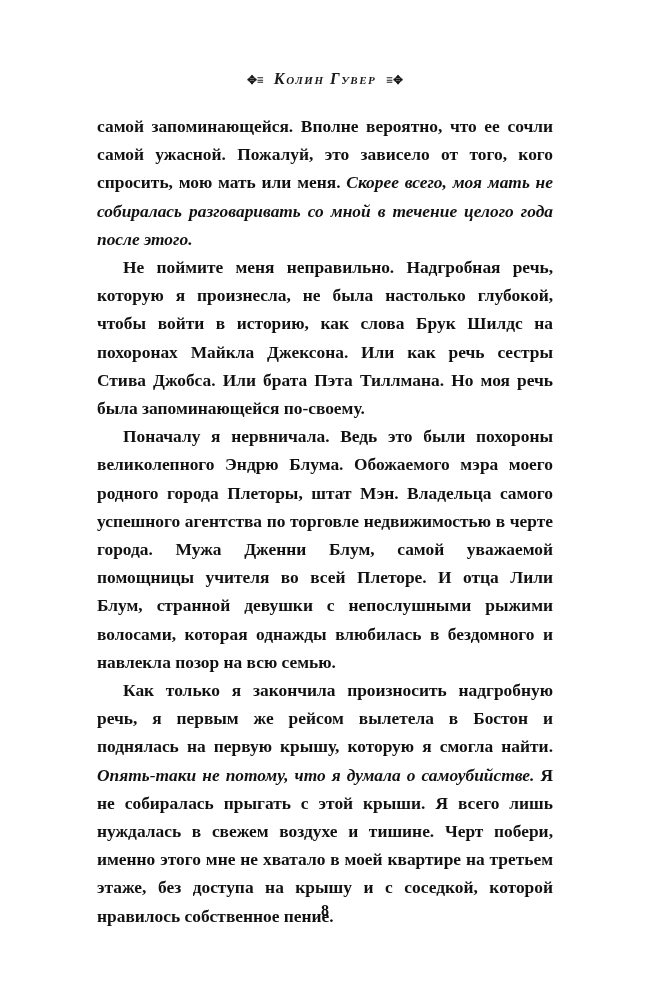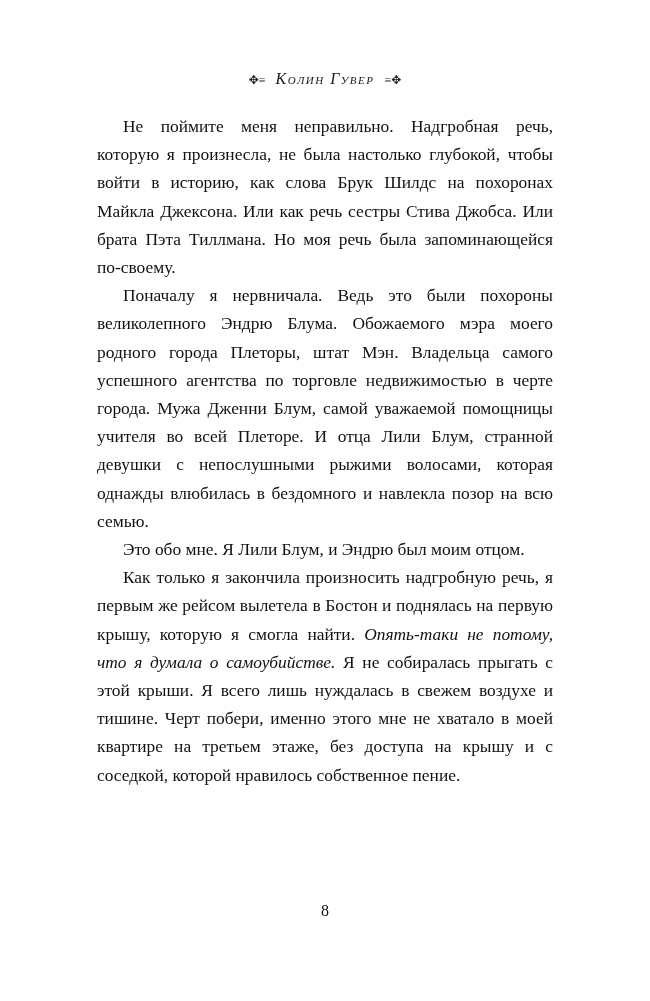--- a/index.html
+++ b/index.html
@@ -14,20 +14,21 @@
     font-family: "Liberation Serif", "DejaVu Serif", serif;
     color: #111111;
   }
   .page {
     position: relative;
     width: 650px;
     height: 726px;
     box-sizing: border-box;
     padding: 12px;
     background: #ffffff;
+    font-weight: bold;
   }
   .running-head {
     position: absolute;
     top: 70px;
     left: 0;
     right: 0;
     text-align: center;
     font-size: 15px;
     letter-spacing: 0.5px;
     color: #1a1a1a;
@@ -81,21 +82,21 @@
 </head>
 <body>
 
 <div class="page">
 
   <div class="running-head">
     <span class="ornament">✥≡</span><span class="author">Колин Гувер</span><span class="ornament">≡✥</span>
   </div>
 
   <div class="textblock" id="textblock">
+      <p><span>самой запоминающейся. Вполне вероятно, что ее сочли самой ужасной. Пожалуй, это зависело от того, кого спросить, мою мать или меня. </span><span class="ital">Скорее всего, моя мать не собиралась разговаривать со мной в течение целого года после этого.</span></p>
       <p class="indent"><span>Не поймите меня неправильно. Надгробная речь, которую я произнесла, не была настолько глубокой, чтобы войти в историю, как слова Брук Шилдс на похоронах Майкла Джексона. Или как речь сестры Стива Джобса. Или брата Пэта Тиллмана. Но моя речь была запоминающейся по-своему.</span></p>
       <p class="indent"><span>Поначалу я нервничала. Ведь это были похороны великолепного Эндрю Блума. Обожаемого мэра моего родного города Плеторы, штат Мэн. Владельца самого успешного агентства по торговле недвижимостью в черте города. Мужа Дженни Блум, самой уважаемой помощницы учителя во всей Плеторе. И отца Лили Блум, странной девушки с непослушными рыжими волосами, которая однажды влюбилась в бездомного и навлекла позор на всю семью.</span></p>
-      <p class="indent"><span>Это обо мне. Я Лили Блум, и Эндрю был моим отцом.</span></p>
       <p class="indent"><span>Как только я закончила произносить надгробную речь, я первым же рейсом вылетела в Бостон и поднялась на первую крышу, которую я смогла найти. </span><span class="ital">Опять-таки не потому, что я думала о самоубийстве.</span><span> Я не собиралась прыгать с этой крыши. Я всего лишь нуждалась в свежем воздухе и тишине. Черт побери, именно этого мне не хватало в моей квартире на третьем этаже, без доступа на крышу и с соседкой, которой нравилось собственное пение.</span></p>
     </div>
 
   <div class="folio">8</div>
 
 </div>
 
 </body></html>

